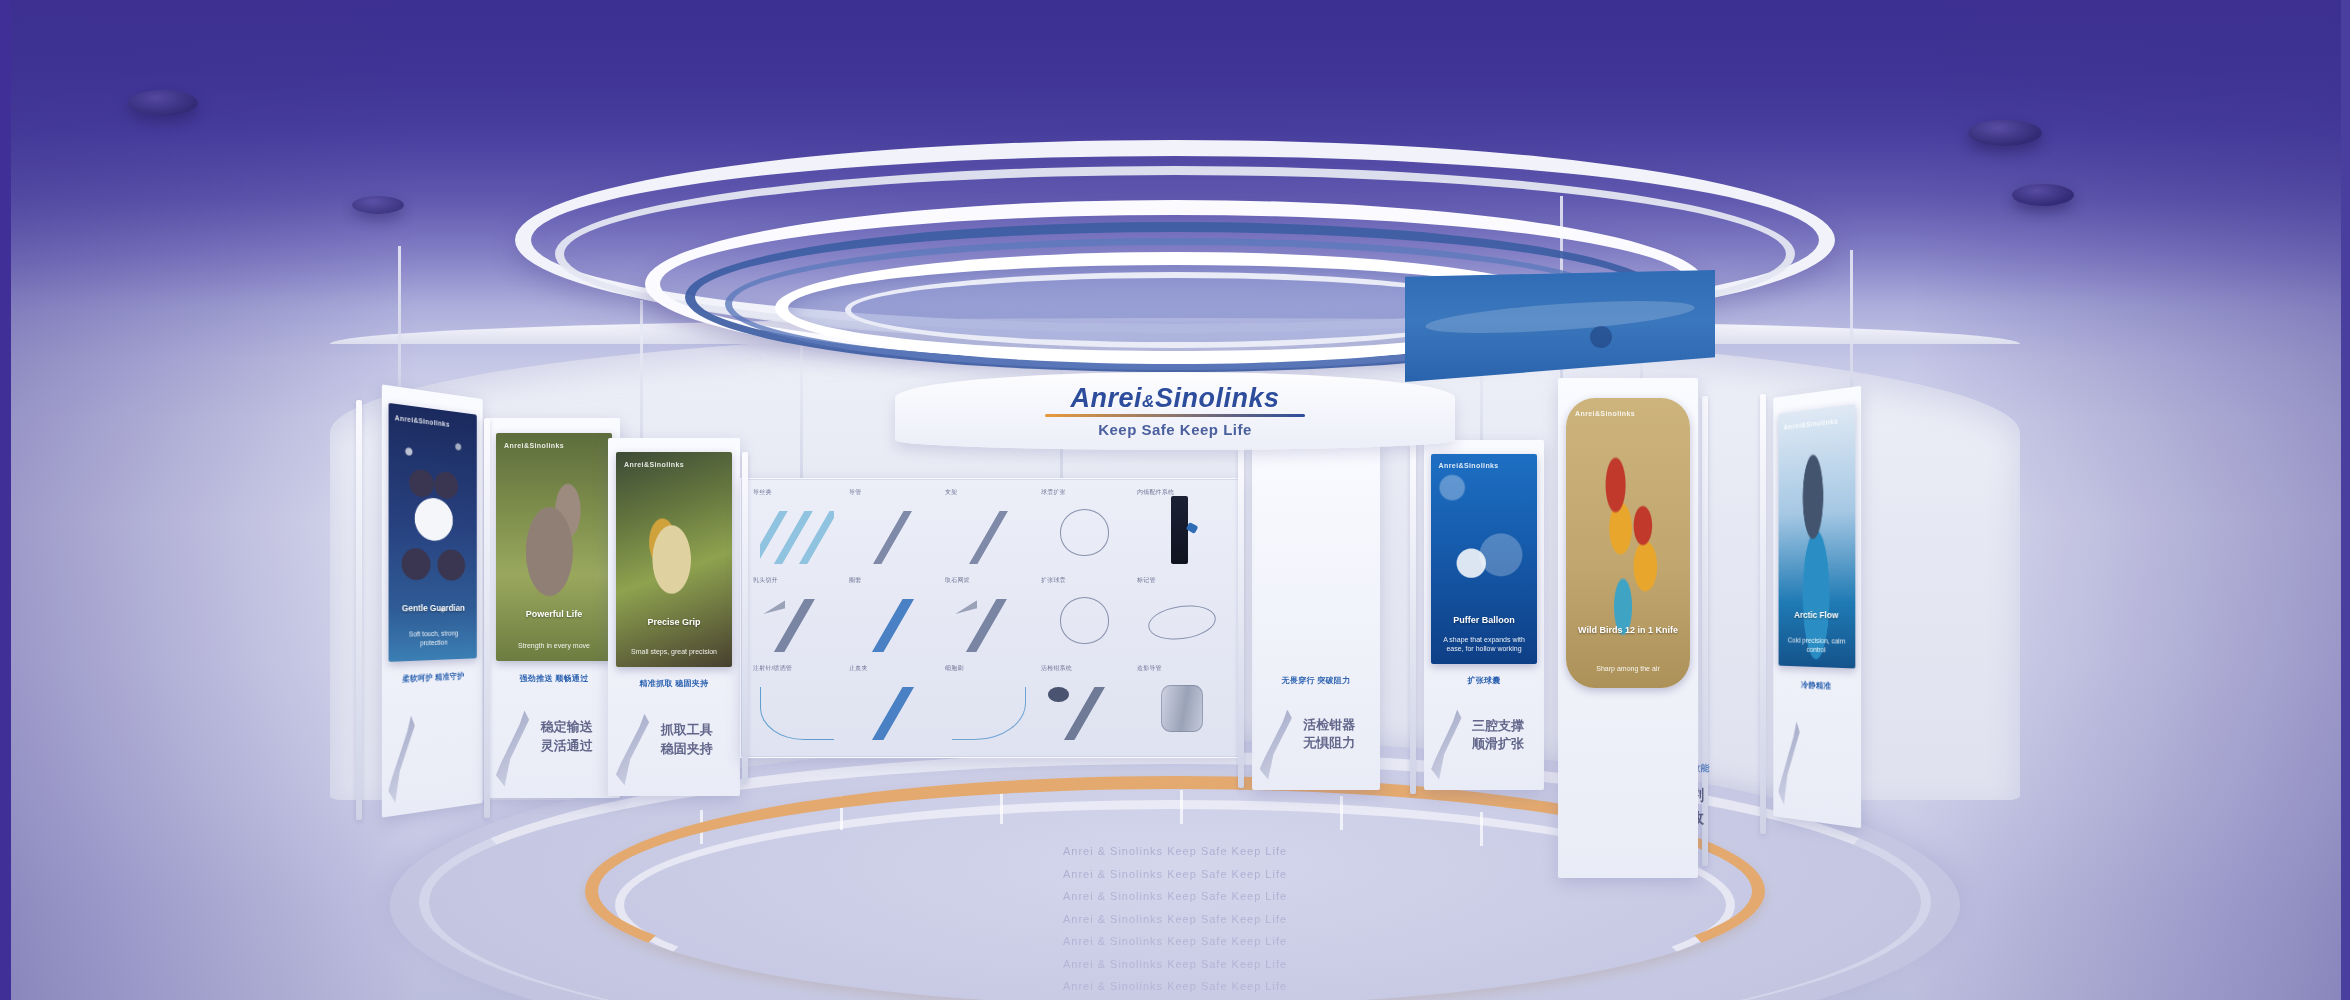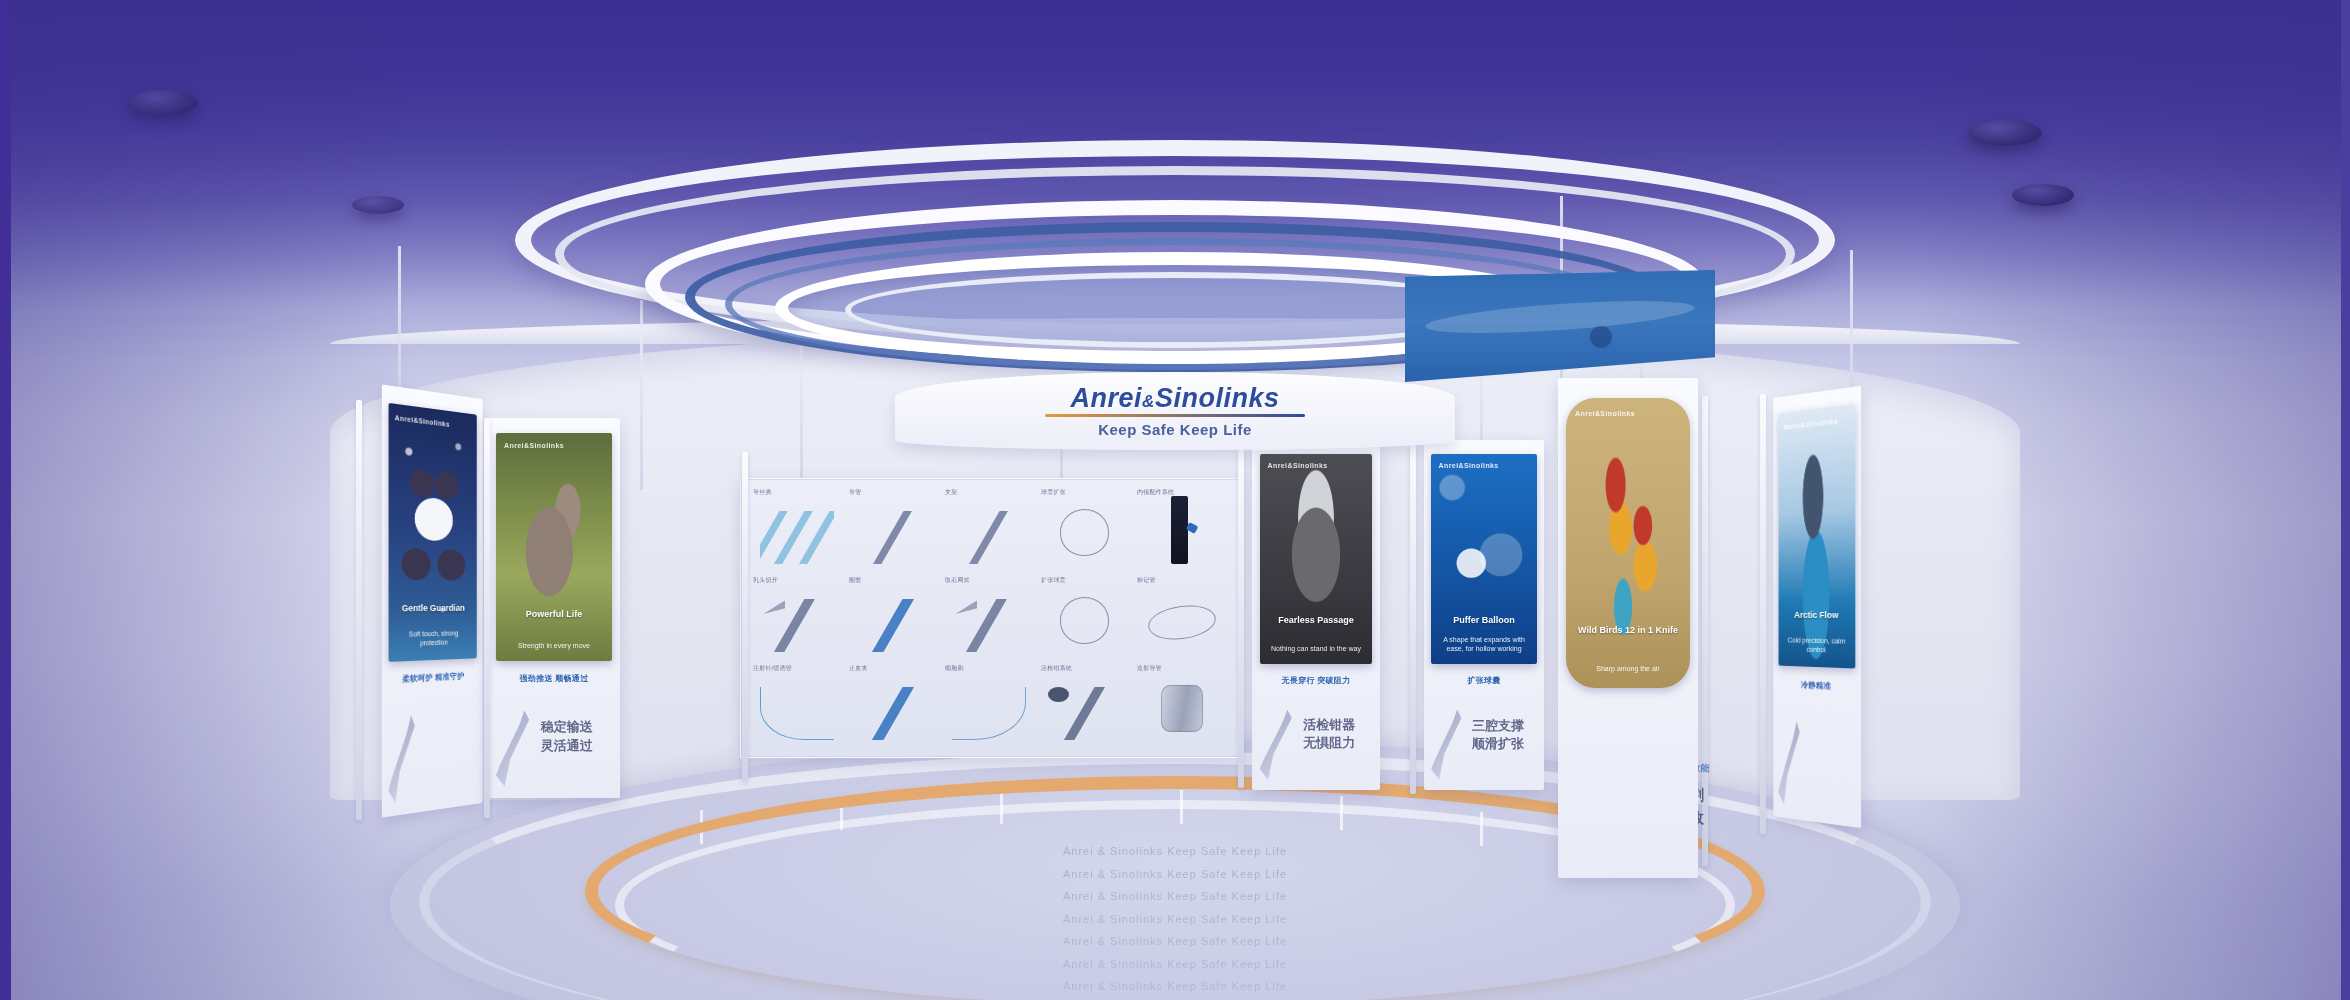--- a/index.html
+++ b/index.html
@@ -328,20 +328,31 @@
       <div class="pbrand">Anrei&amp;Sinolinks</div>
       <div class="ptitle">Powerful Life</div>
       <div class="psub">Strength in every move</div>
     </div>
     <div class="pcn">强劲推送 顺畅通过</div>
     <div class="prod-sil"></div>
     <div class="pcn2" style="white-space:pre-line;">稳定输送
 灵活通过</div>
   </div>
 
+  <div class="panel" style="left:608px;top:438px;width:132px;height:358px;">
+    <div class="poster art-frog">
+      <div class="pbrand">Anrei&amp;Sinolinks</div>
+      <div class="ptitle">Precise Grip</div>
+      <div class="psub">Small steps, great precision</div>
+    </div>
+    <div class="pcn">精准抓取 稳固夹持</div>
+    <div class="prod-sil"></div>
+    <div class="pcn2" style="white-space:pre-line;">抓取工具
+稳固夹持</div>
+  </div>
 
   <div class="grid">
     <div class="cell">
         <span class="lbl">导丝类</span>
         <div class="dev triple"></div>
       </div>
     <div class="cell">
         <span class="lbl">导管</span>
         <div class="dev needle2"></div>
       </div>
@@ -395,25 +406,20 @@
         <span class="lbl">活检钳系统</span>
         <div class="dev grip"></div>
       </div>
     <div class="cell">
         <span class="lbl">造影导管</span>
         <div class="dev cyl"></div>
       </div>
   </div>
 
   <div class="panel" style="left:1252px;top:440px;width:128px;height:350px;">
-    <div class="poster art-badger">
-      <div class="pbrand">Anrei&amp;Sinolinks</div>
-      <div class="ptitle">Fearless Passage</div>
-      <div class="psub">Nothing can stand in the way</div>
-    </div>
     <div class="pcn">无畏穿行 突破阻力</div>
     <div class="prod-sil"></div>
     <div class="pcn2" style="white-space:pre-line;font-family:Liberation Mono, monospace;">活检钳器
 无惧阻力</div>
   </div>
 
   <div class="panel" style="left:1424px;top:440px;width:120px;height:350px;">
     <div class="poster art-puffer">
       <div class="pbrand">Anrei&amp;Sinolinks</div>
       <div class="ptitle">Puffer Balloon</div>

